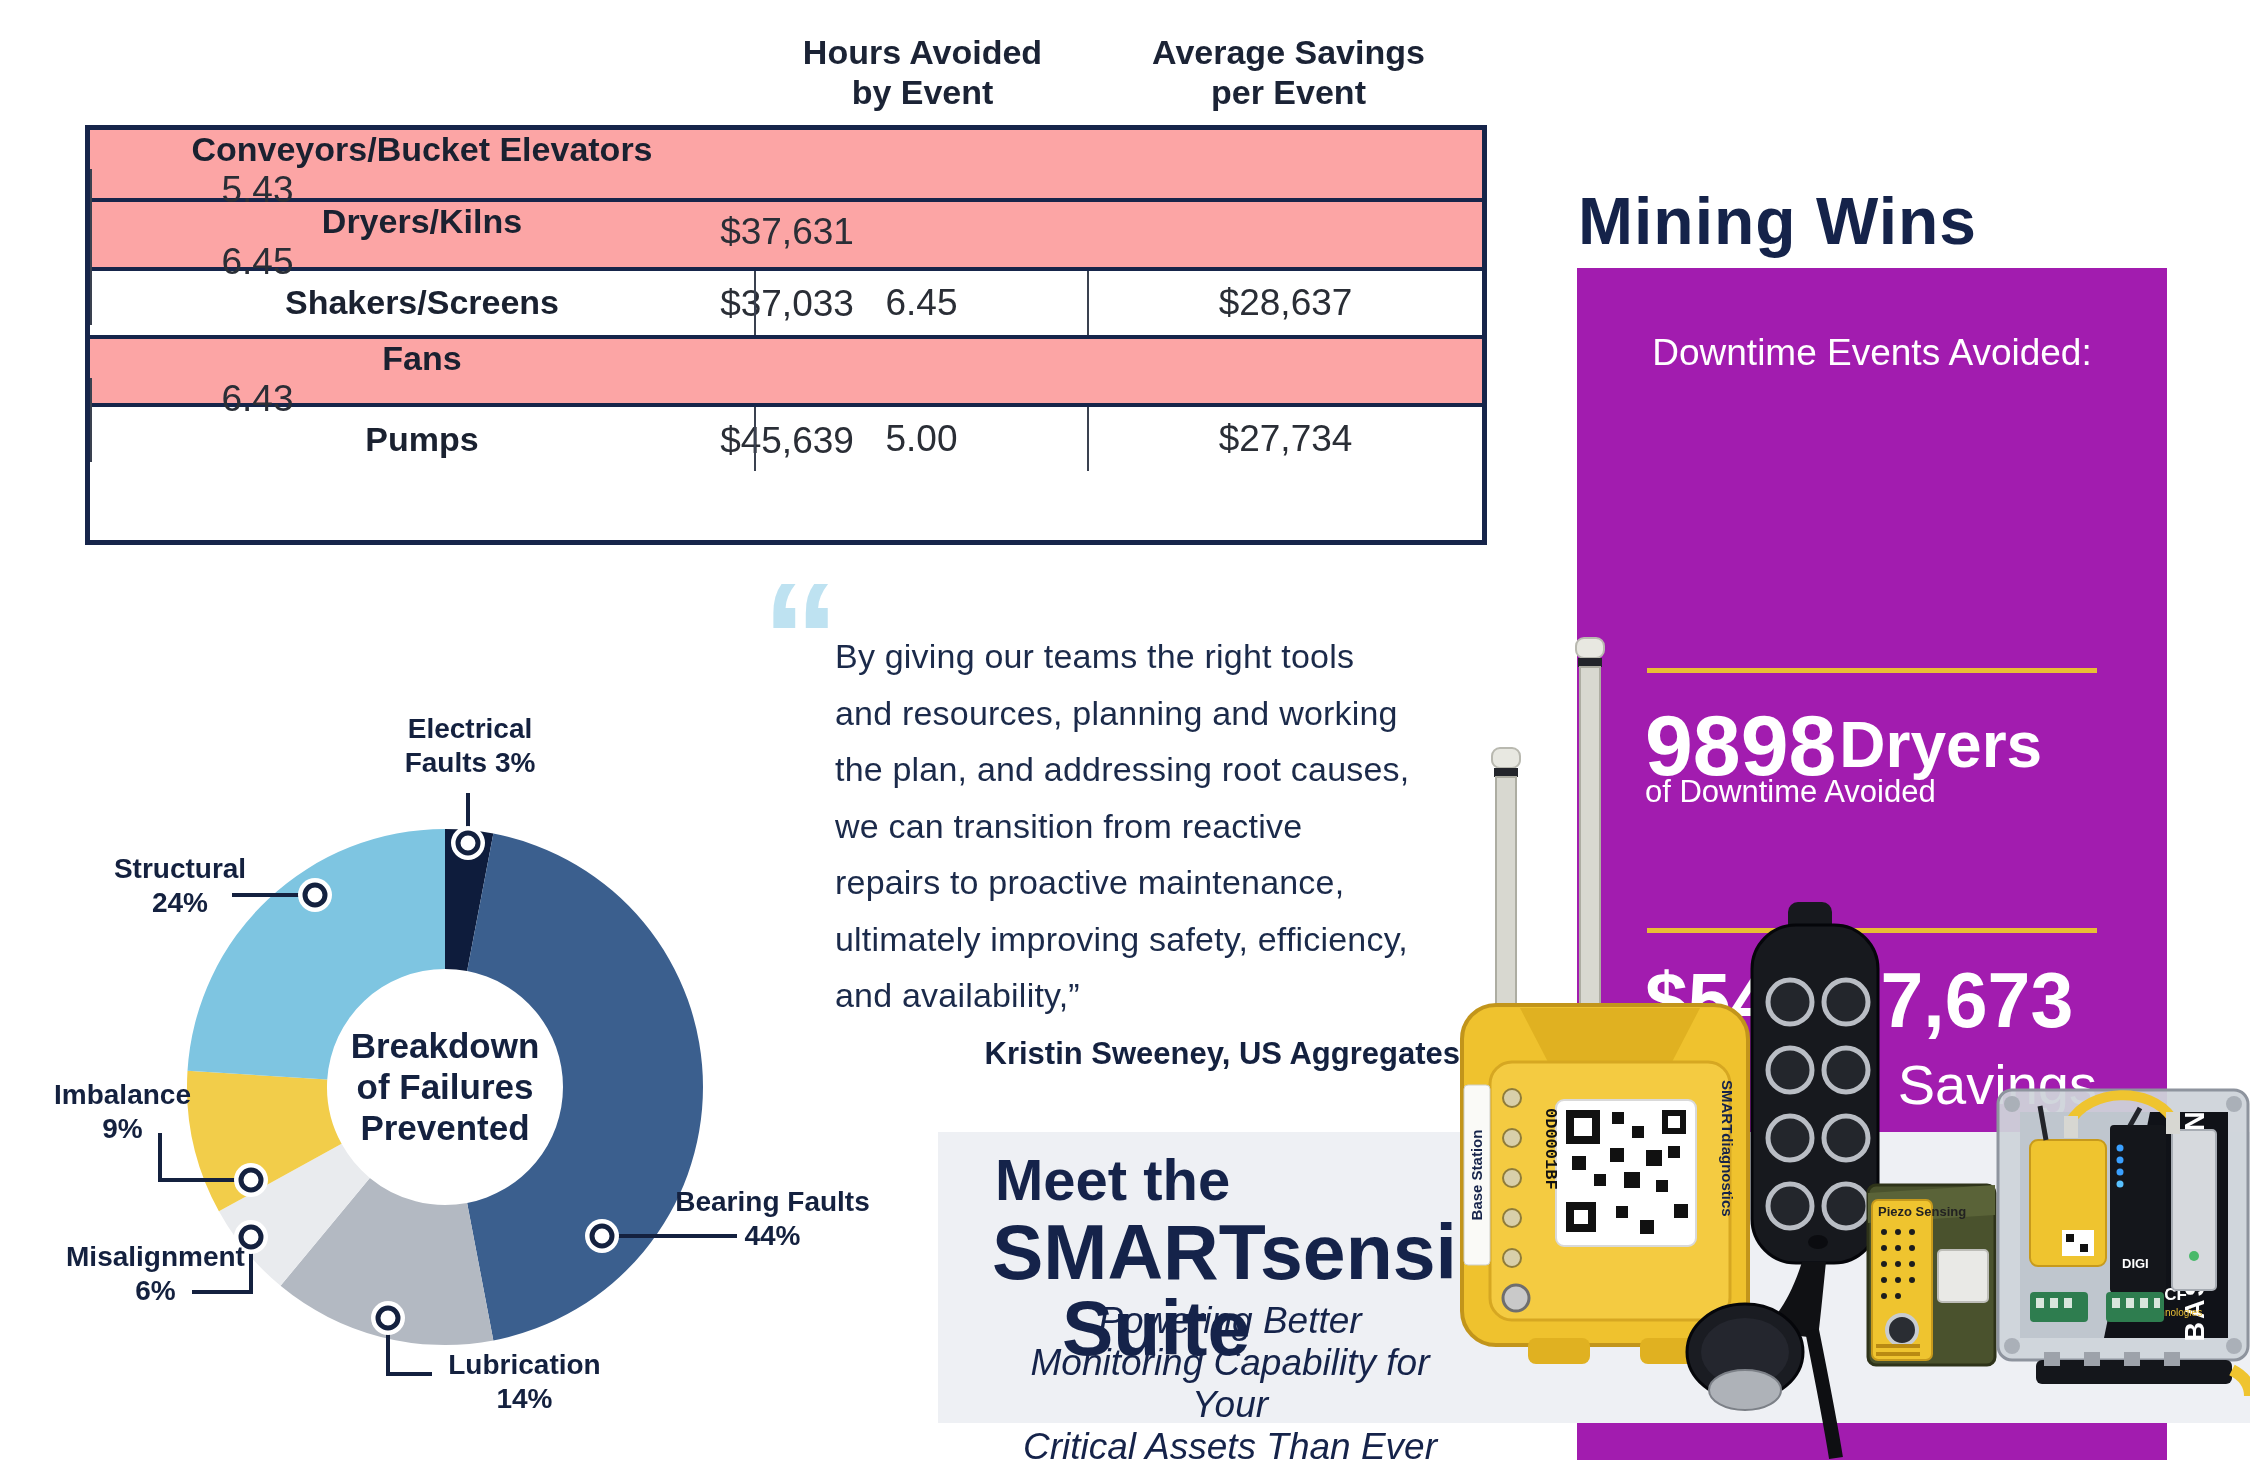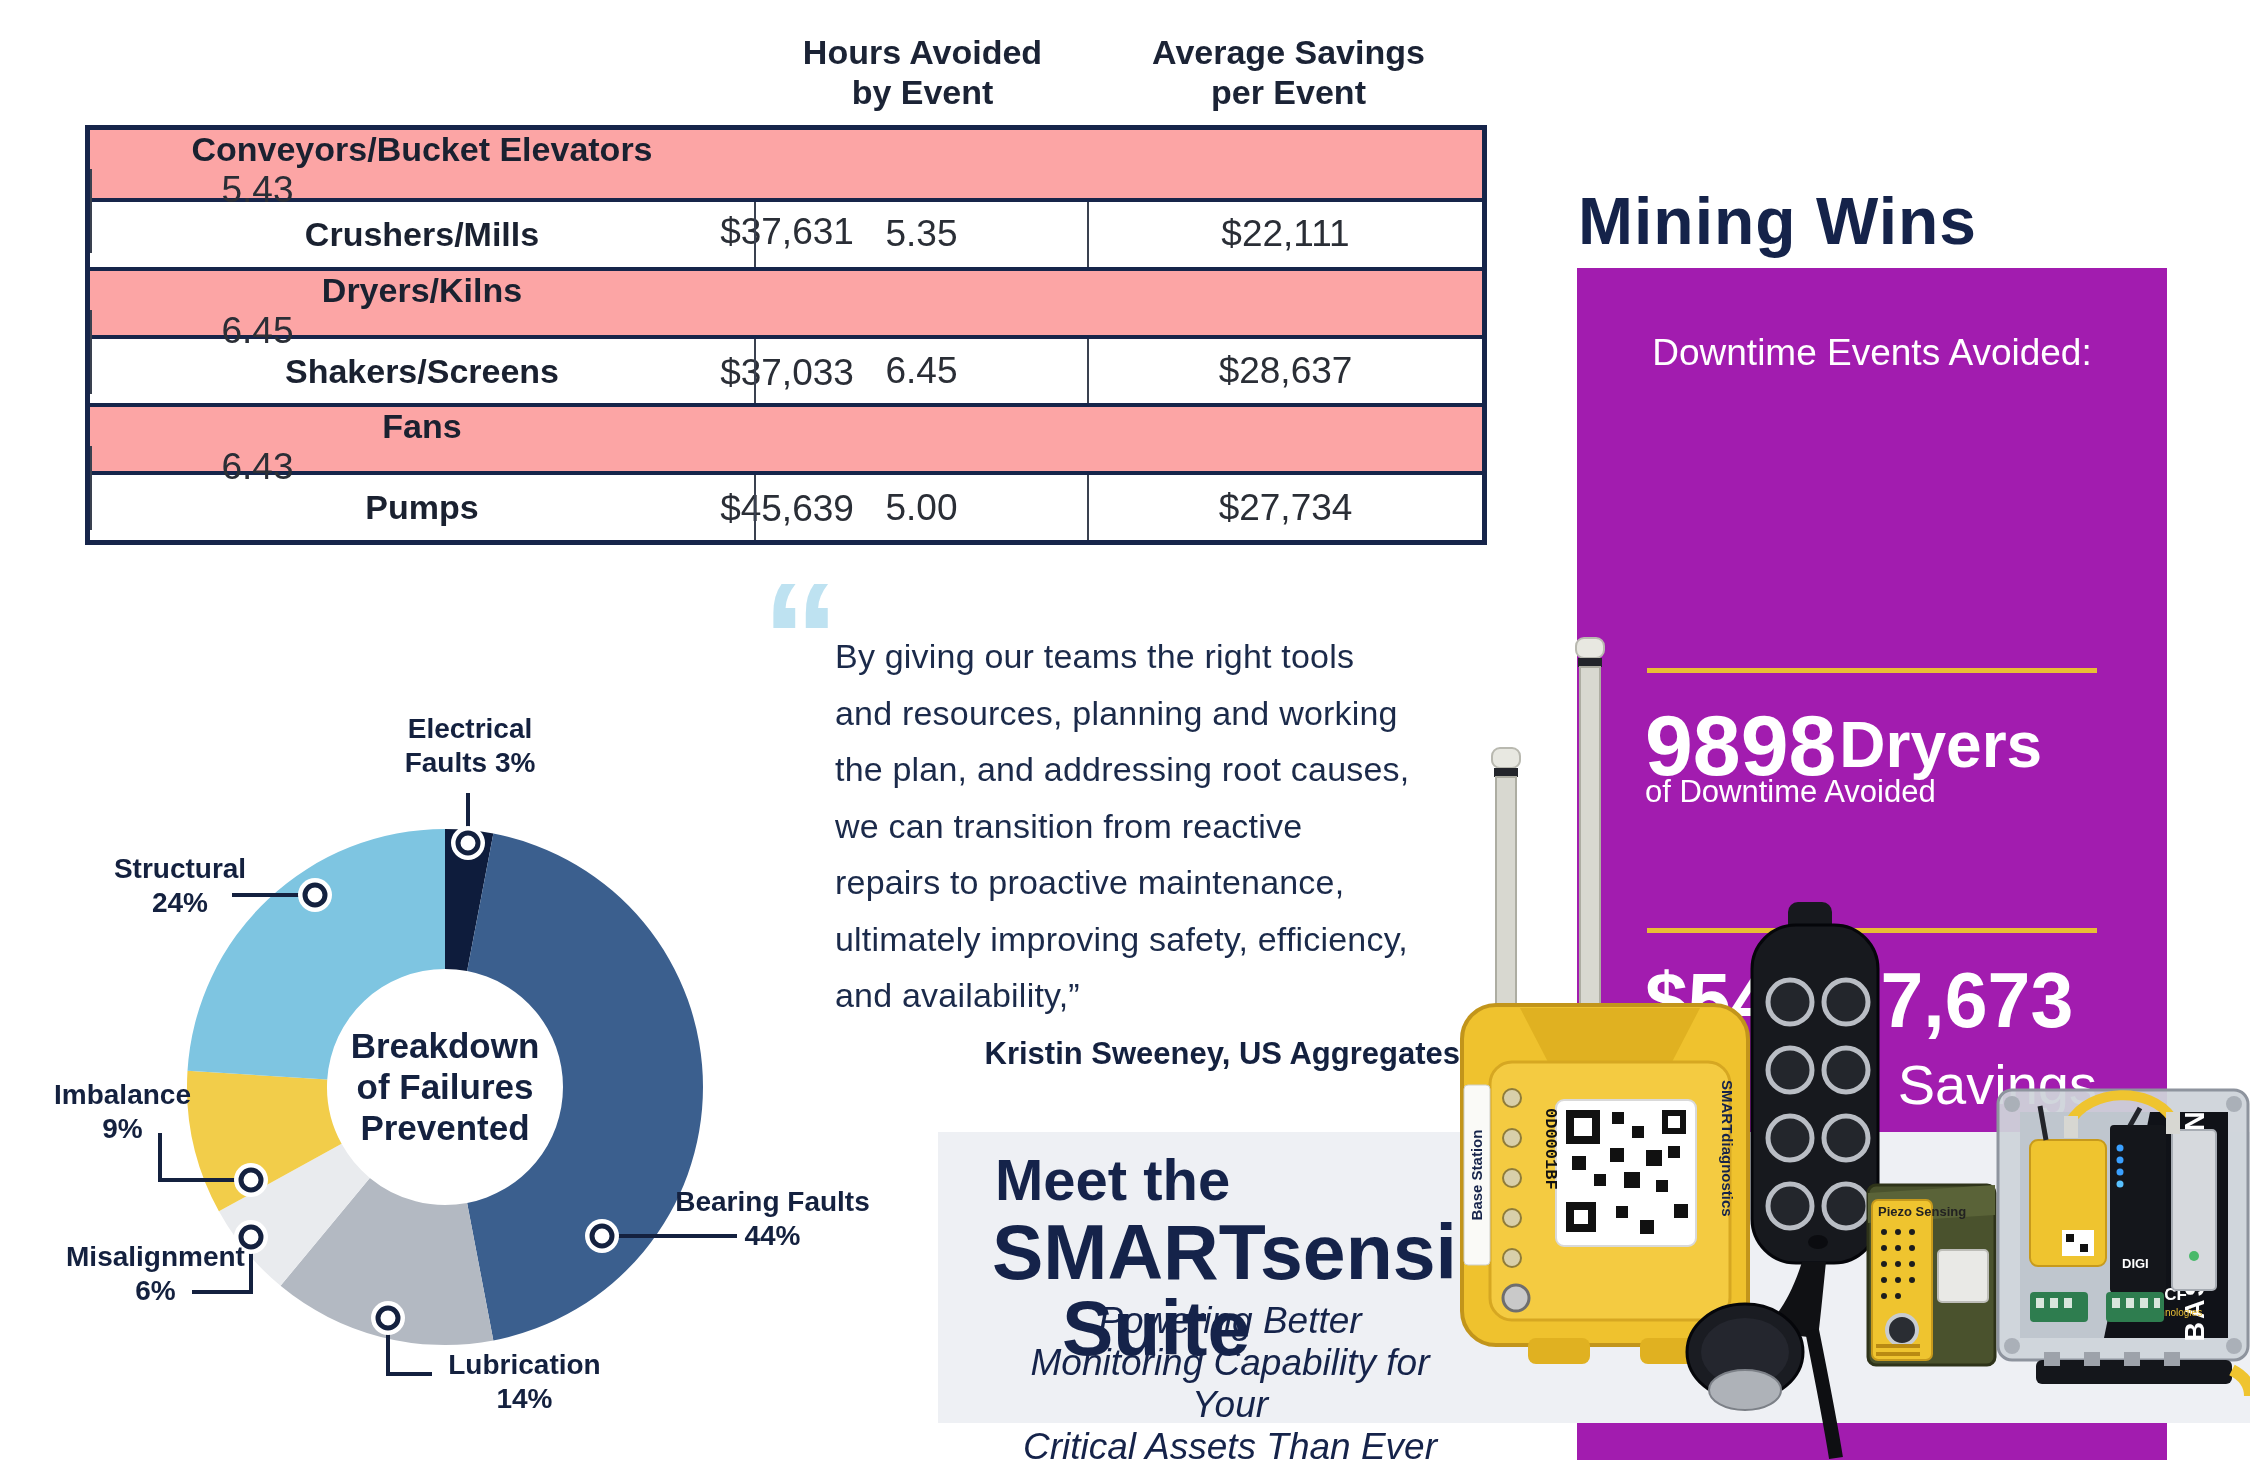--- a/index.html
+++ b/index.html
@@ -89,25 +89,20 @@
 
 <div class="col-header" id="hdr-hours">Hours Avoided
 by Event</div>
 <div class="col-header" id="hdr-savings">Average Savings
 per Event</div>
 <div id="equip-table">
     <div class="t-row alt">
       <div class="t-cell c1">Conveyors/Bucket Elevators</div>
       <div class="t-cell c2">5.43</div>
       <div class="t-cell c3">$37,631</div>
-    </div>
-    <div class="t-row">
-      <div class="t-cell c1">Crushers/Mills</div>
-      <div class="t-cell c2">5.35</div>
-      <div class="t-cell c3">$22,111</div>
     </div>
     <div class="t-row alt">
       <div class="t-cell c1">Dryers/Kilns</div>
       <div class="t-cell c2">6.45</div>
       <div class="t-cell c3">$37,033</div>
     </div>
     <div class="t-row">
       <div class="t-cell c1">Shakers/Screens</div>
       <div class="t-cell c2">6.45</div>
       <div class="t-cell c3">$28,637</div>

